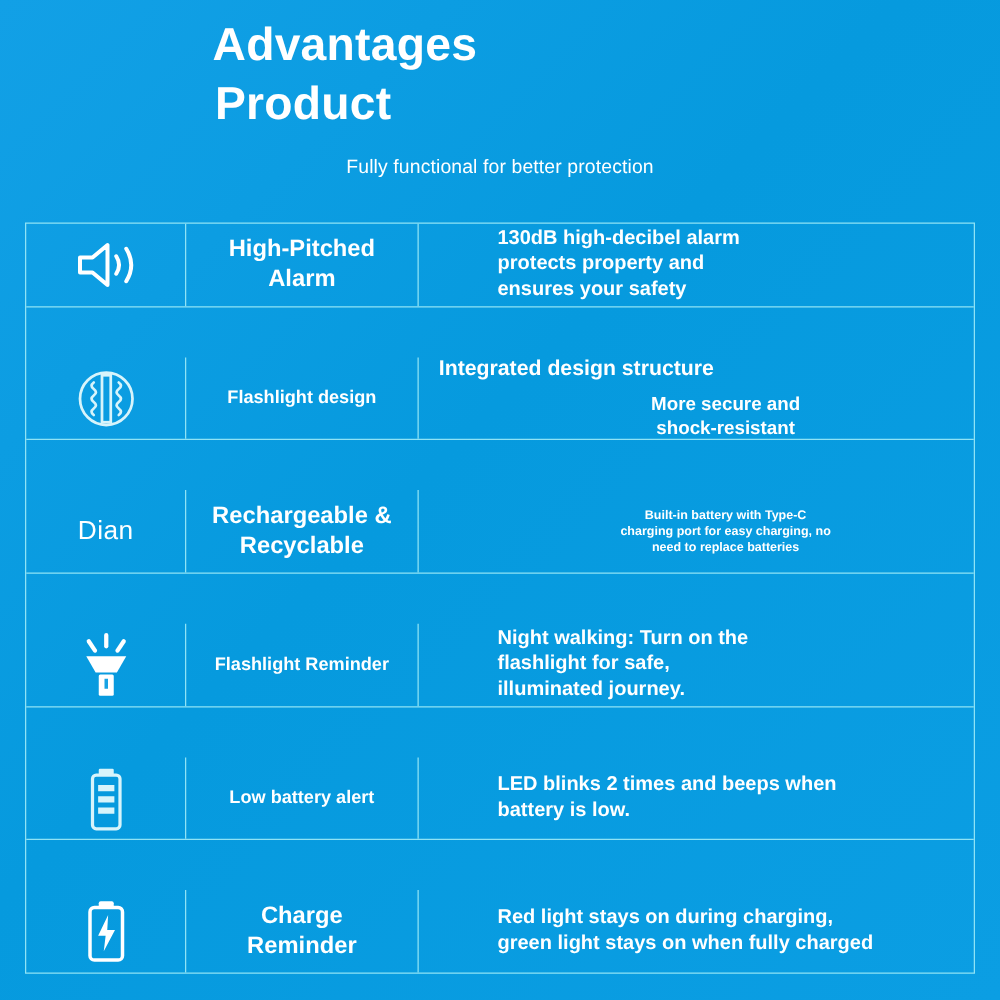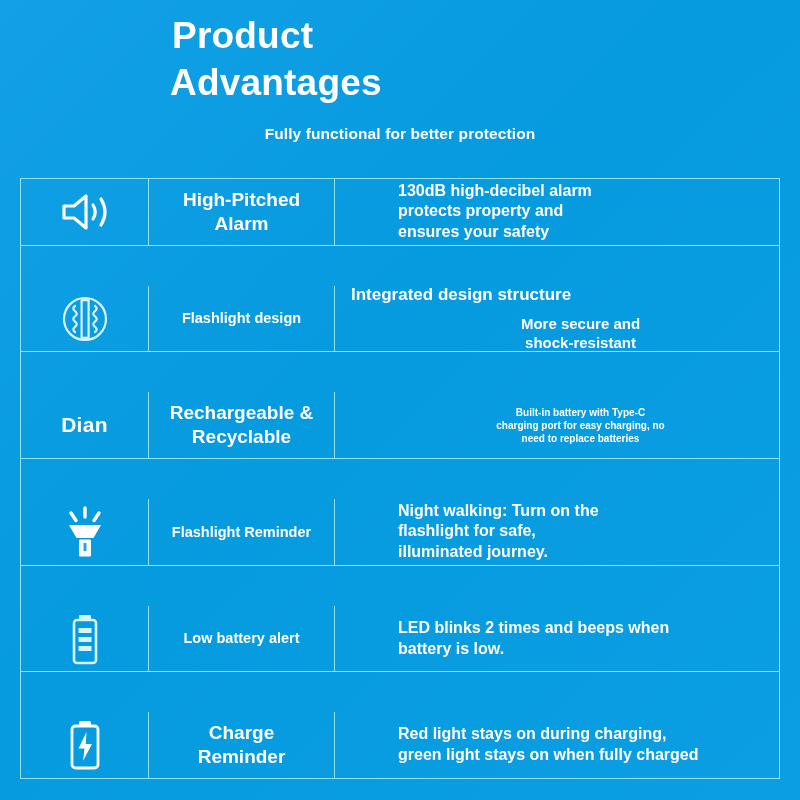--- a/index.html
+++ b/index.html
@@ -38,21 +38,21 @@
     font-weight: bold;
     line-height: 1.28;
     letter-spacing: 0.2px;
     white-space: pre;
   }
   .title-line.l1 { padding-left: 2px; }
   .subtitle {
     margin-top: 18px;
     color: #ffffff;
     font-size: 15.5px;
-    font-weight: bold;
+    font-weight: normal;
     text-align: center;
     letter-spacing: 0.1px;
   }
   
   .table {
     position: absolute;
     left: 20px;
     top: 178px;
     width: 760px;
     height: 601px;
@@ -124,34 +124,34 @@
     color: #ffffff;
     font-size: 17px;
     font-weight: bold;
     line-height: 1.3;
     margin-bottom: 7px;
   }
 
   .dian-text {
     color: #ffffff;
     font-size: 21px;
-    font-weight: bold;
+    font-weight: normal;
     letter-spacing: 0.3px;
   }
   .icon-svg { display: block; }
 </style>
 </head>
 <body>
 
 <div class="poster">
 
   <div class="header">
     <div class="title-block">
+      <div class="title-line l2">Advantages</div>
       <div class="title-line l1">Product</div>
-      <div class="title-line l2">Advantages</div>
     </div>
     <div class="subtitle">Fully functional for better protection</div>
   </div>
 
   <div class="table">
 
     <div class="row">
       <div class="cell-icon">
         <span>
           <svg class="icon-svg" width="54" height="46" viewBox="0 0 54 46" fill="none">

